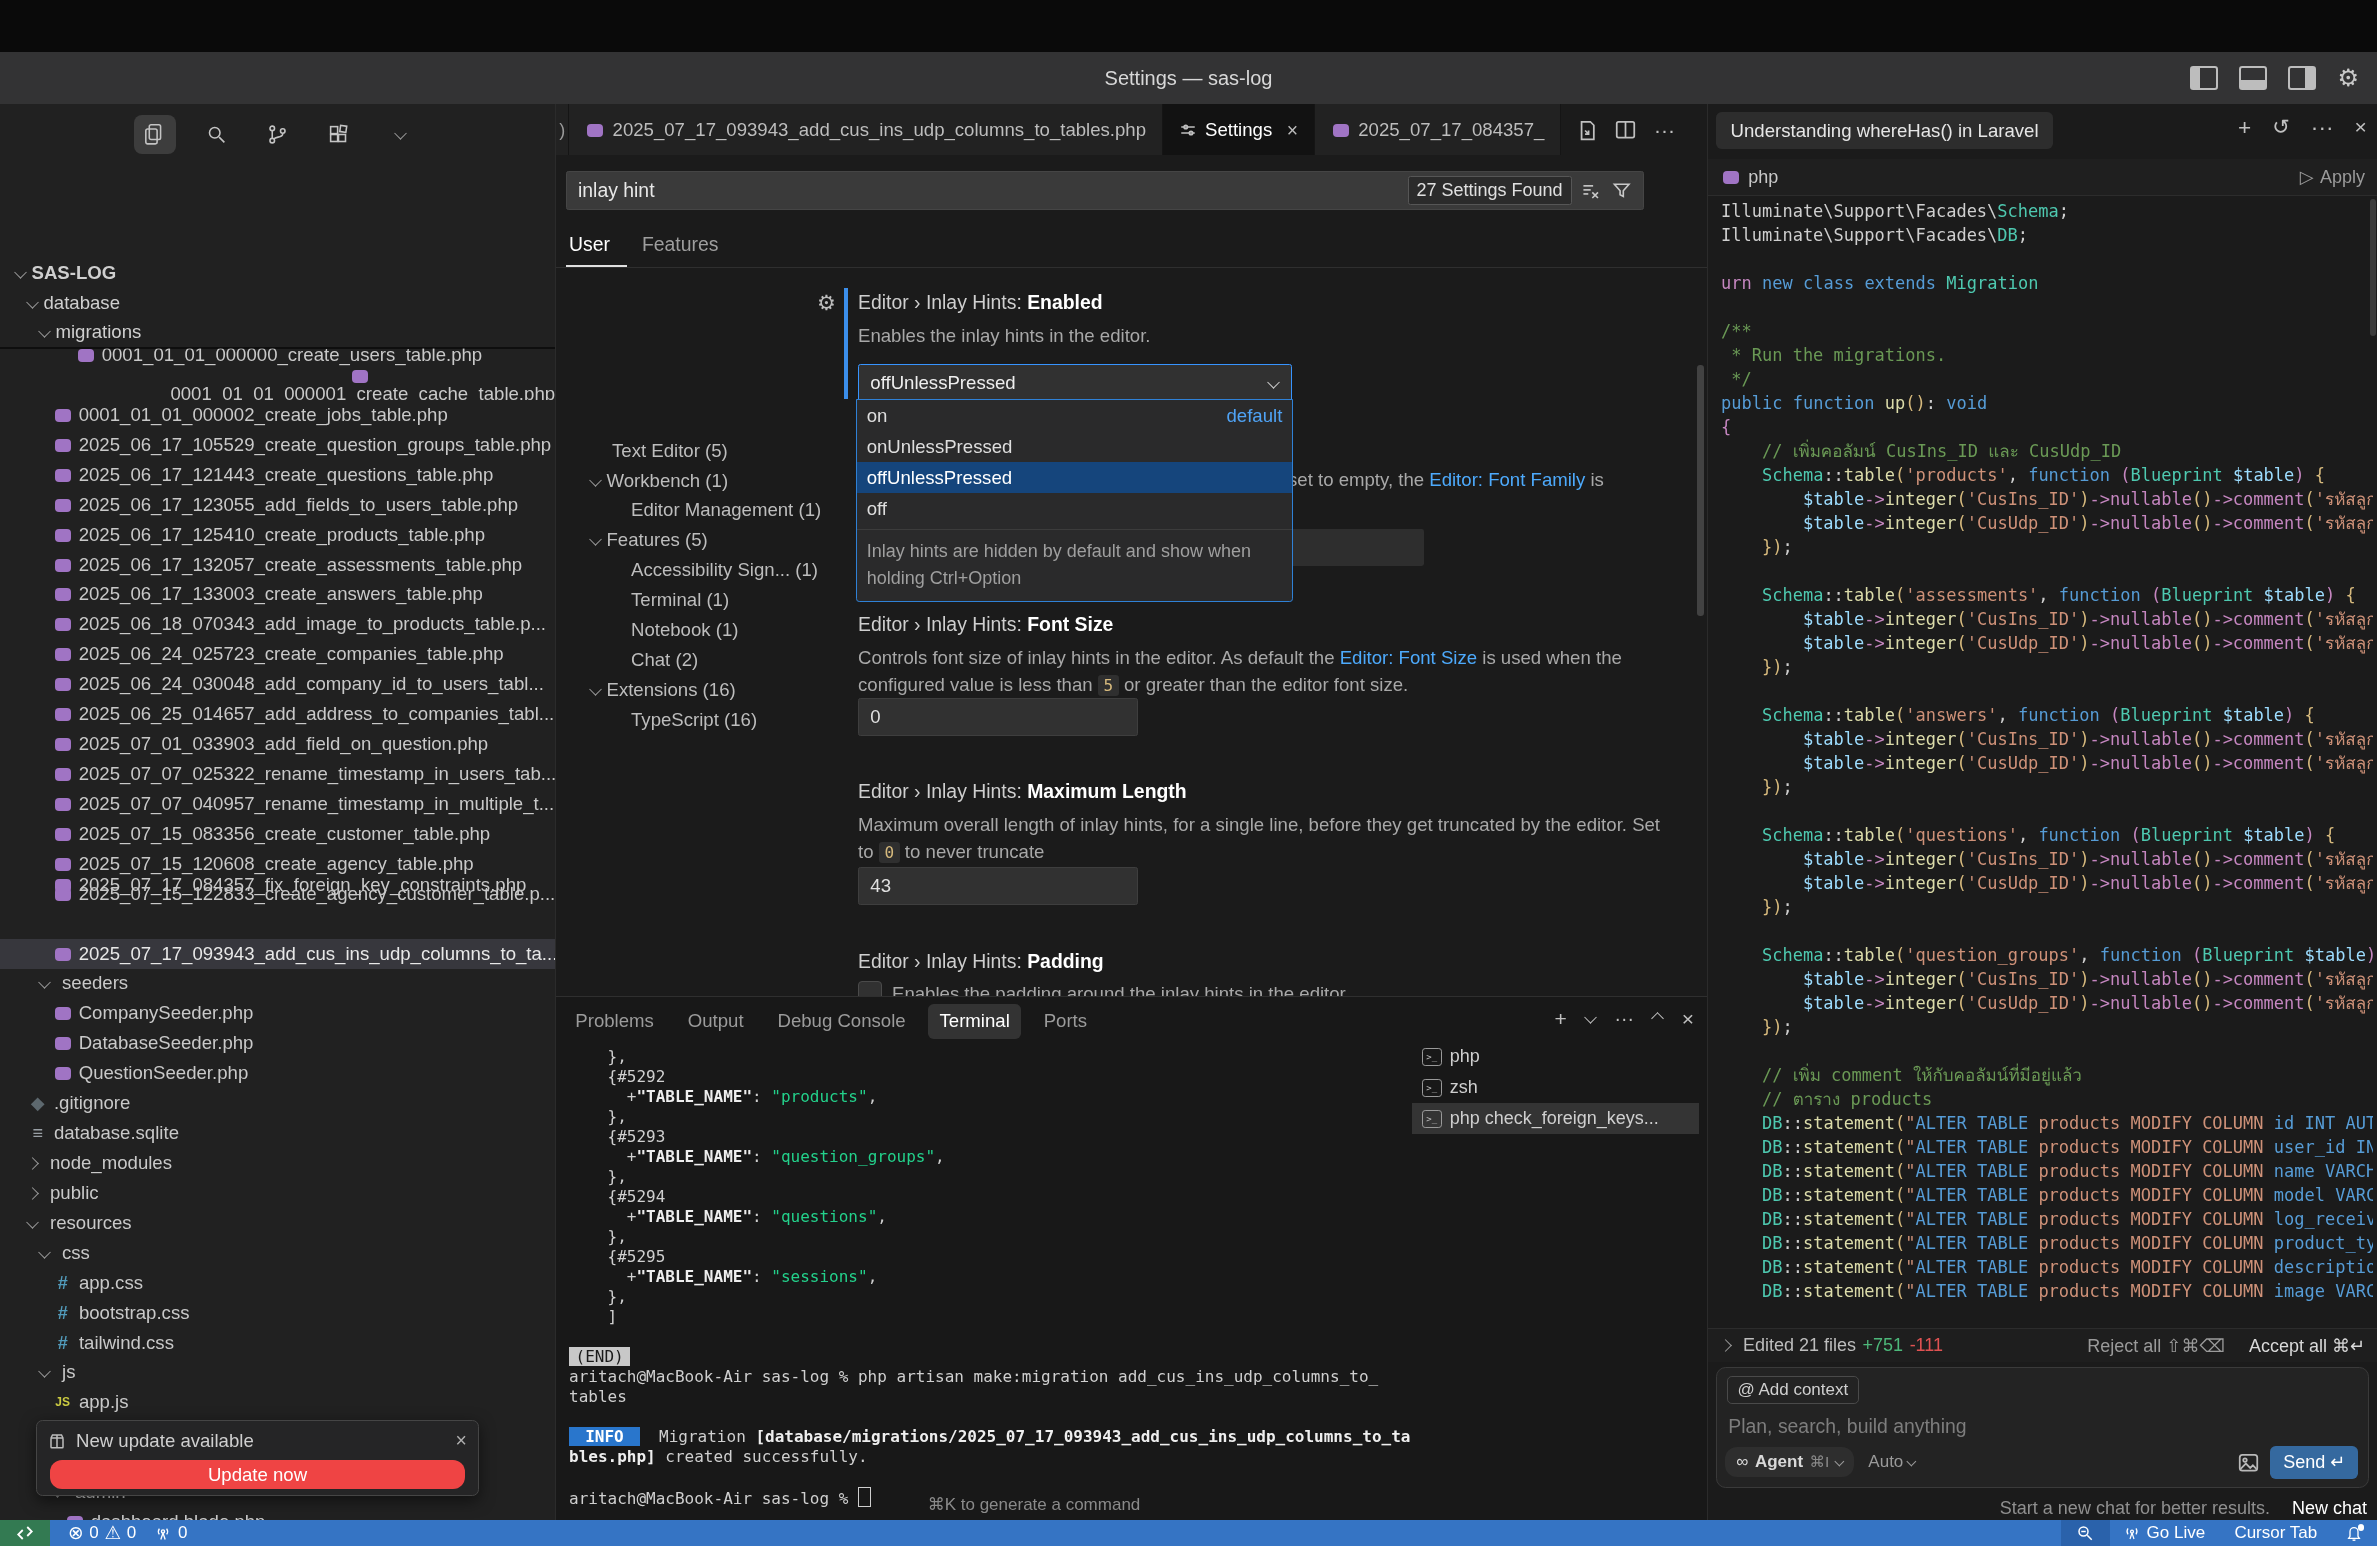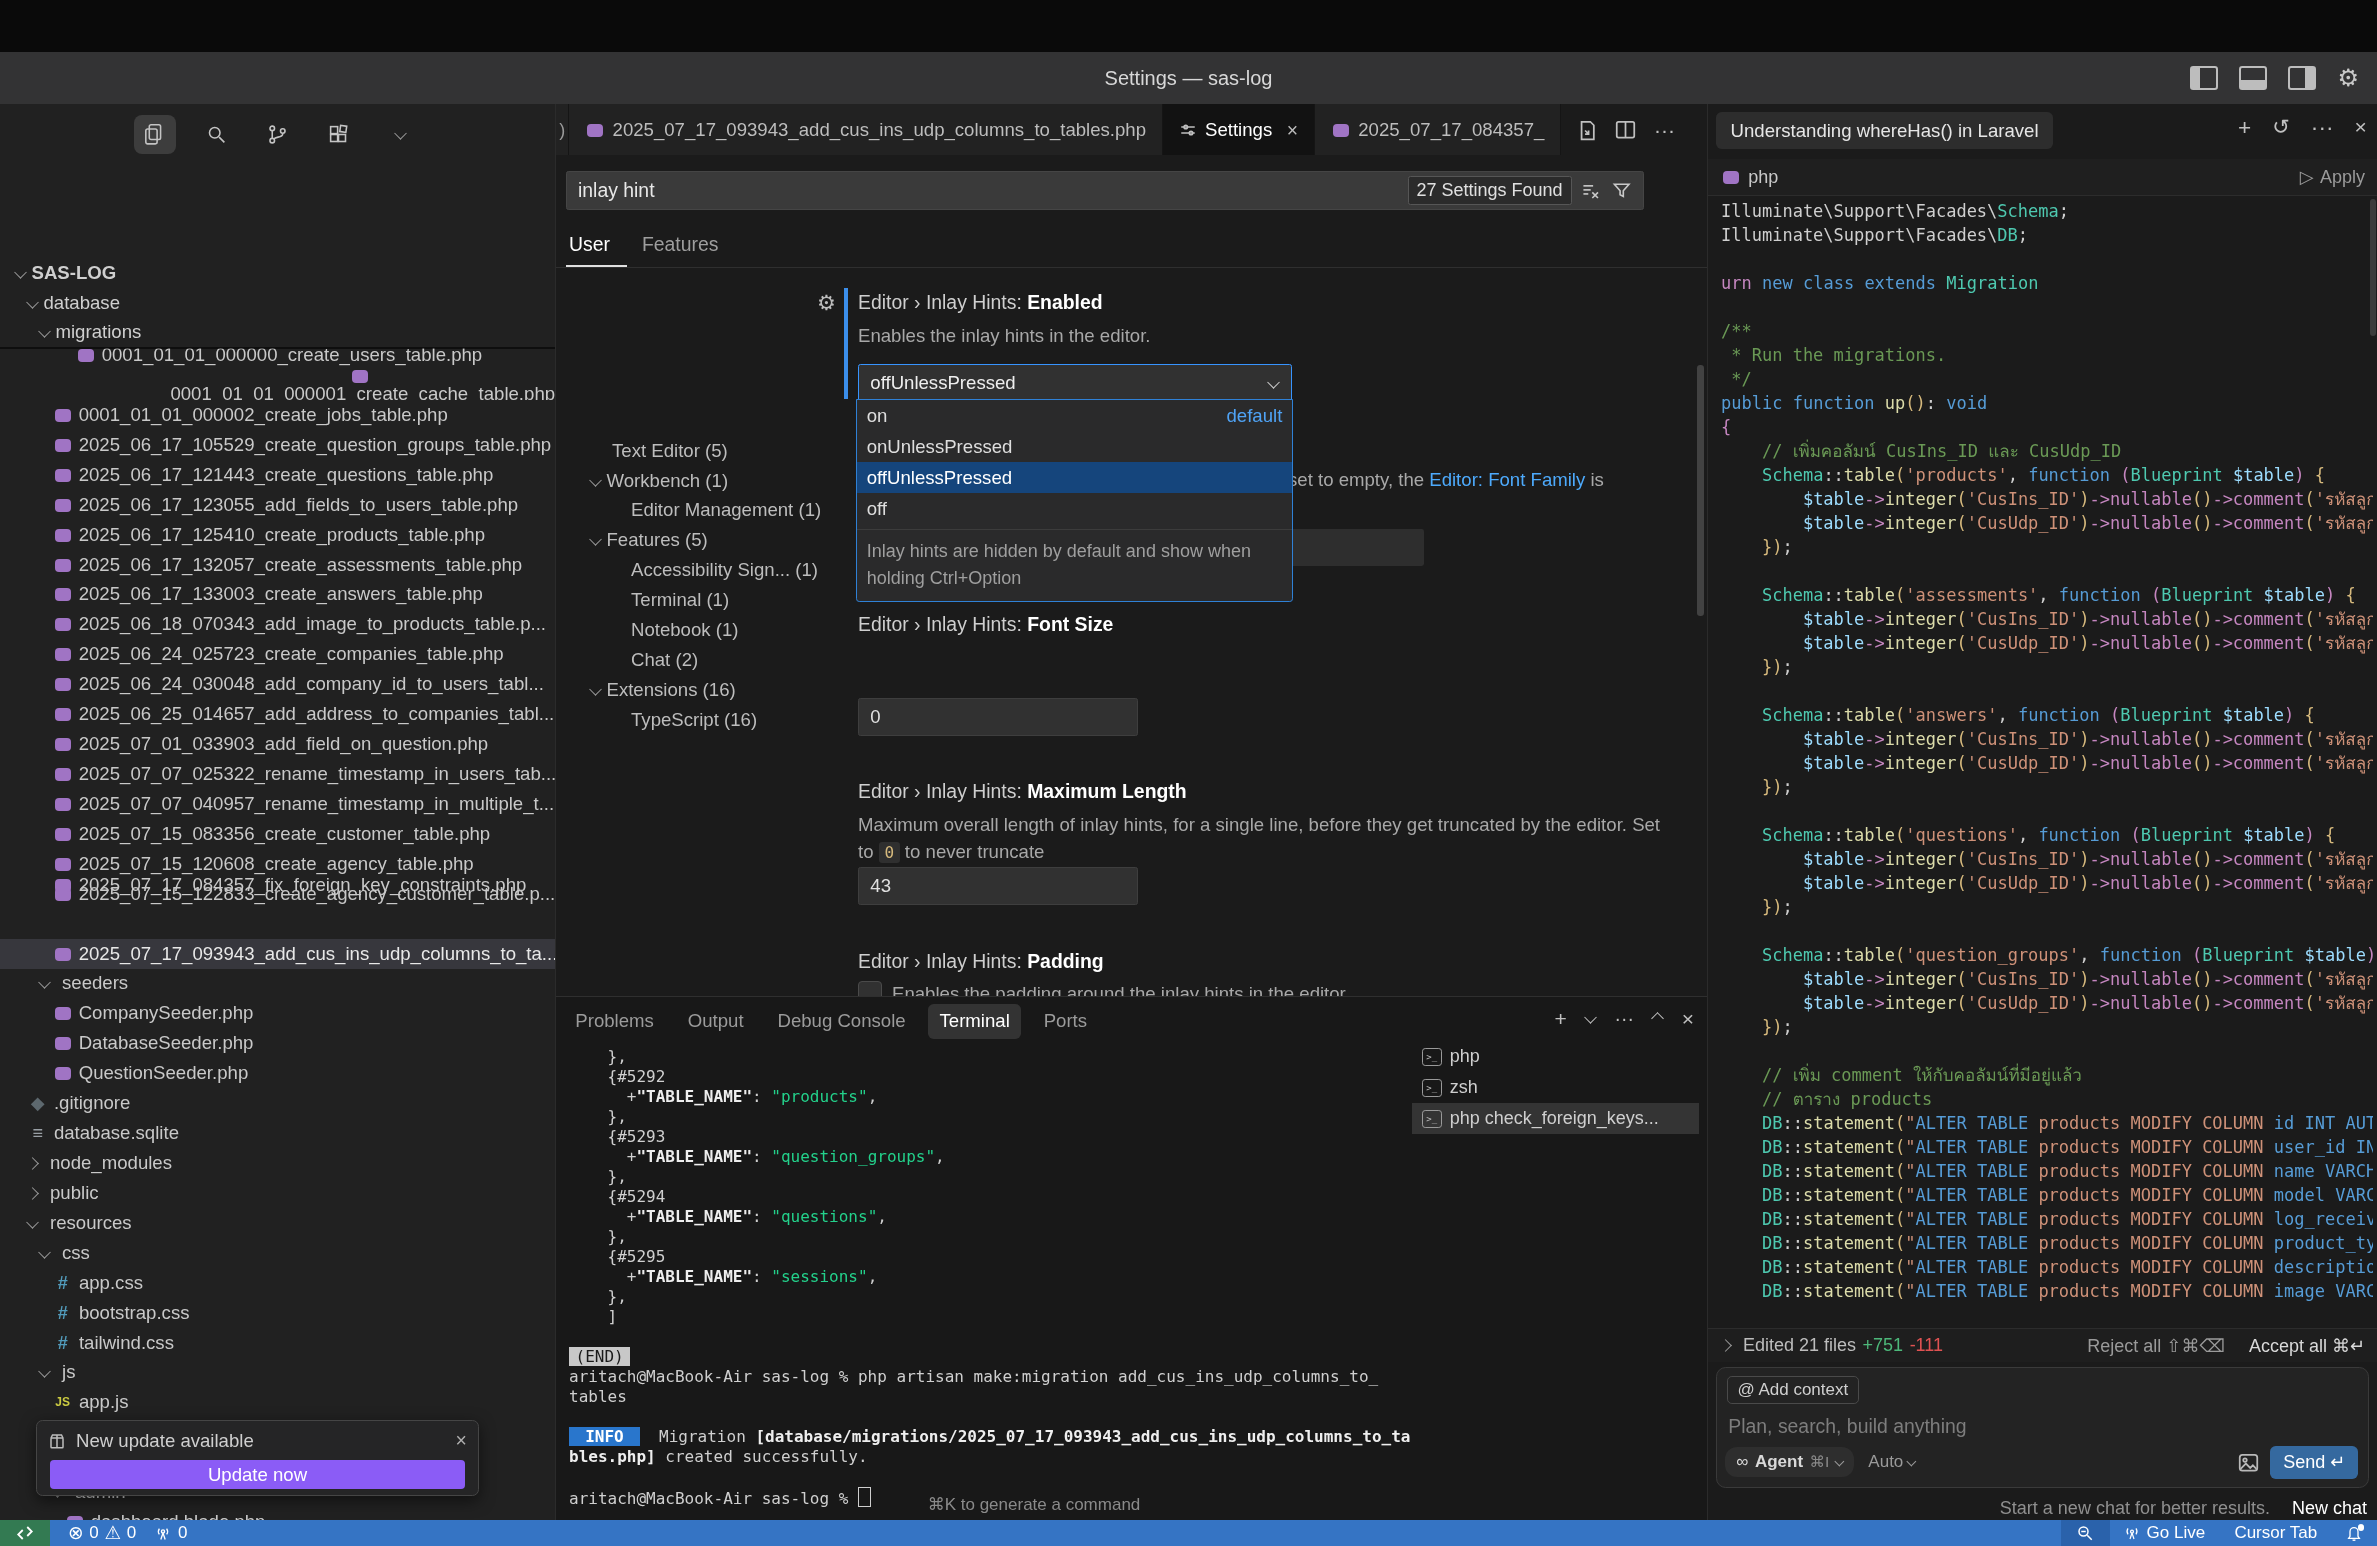--- a/index.html
+++ b/index.html
@@ -34,21 +34,21 @@
   .ic.gitic{color:#5d686e;font-size:18px;}
   .ic.dbic{color:#9aa0a6;font-size:18px;}
   .ic.hashic{color:#519aba;font-weight:bold;font-size:18px;}
   .ic.jsic{color:#cbcb41;font-weight:bold;font-size:12px;}
   .shead{position:absolute;left:0;width:555px;height:30px;display:flex;align-items:center;background:#212121;z-index:5;font-size:18.6px;color:#cfcfcf;}
   #stickydiv{position:absolute;left:0;top:243px;width:555px;height:1.6px;background:rgba(0,0,0,.55);z-index:6;}
   
   #toast{left:36px;top:1420px;width:441px;height:74px;background:#252526;border:0.8px solid #454545;border-radius:6.5px;z-index:20;box-shadow:0 4.9px 14.6px rgba(0,0,0,.5);}
   #toast-row{display:flex;align-items:center;gap:9.7px;padding:8px 11.3px 0 11.3px;font-size:18.6px;color:#cfcfcf;}
   #toast-close{margin-left:auto;color:#b0b0b0;font-size:19.4px;}
-  #update-btn{margin:8px 13px 0 13px;height:29px;background:#8b5cf6;border-radius:4px;display:flex;align-items:center;justify-content:center;color:#fff;font-size:18.6px;}
+  #update-btn{margin:8px 13px 0 13px;height:29px;background:#ef4444;border-radius:12px;display:flex;align-items:center;justify-content:center;color:#fff;font-size:18.6px;}
   
   #tabstrip{left:556px;top:104px;width:1151px;height:52px;background:#1b1b1b;display:flex;align-items:stretch;overflow:hidden;}
   .etab{display:flex;align-items:center;gap:8px;padding:0 16px;background:#222;border-right:0.8px solid #151515;font-size:18.6px;color:#bdbdbd;white-space:nowrap;}
   .etab.active{background:#121212;color:#fff;}
   .etab .close{margin-left:6.5px;color:#bbb;font-size:19.4px;}
   #tab-sliver{display:flex;align-items:center;padding:0 3.2px;background:#222;border-right:0.8px solid #151515;color:#9a9a9a;font-size:18px;}
   #tabstrip-actions{display:flex;align-items:center;gap:18px;padding:0 14.6px;color:#c0c0c0;margin-left:1.6px;}
   .slider-ic svg,.pagic svg,.splitic svg{stroke:#c0c0c0;fill:none;stroke-width:2;}
   
   #settings{left:556px;top:155px;width:1151px;height:841px;background:#1b1b1b;overflow:hidden;}
@@ -516,20 +516,23 @@
           <div class="opt">
             <span>off</span>
           </div>
         </div>
       <div id="opt-note">Inlay hints are hidden by default and show when holding Ctrl+Option</div>
     </div>
 
     <div class="abs set-title" style="left:302px;top:458px">
       <span>Editor › Inlay Hints: </span><b>Font Size</b>
     </div>
+    <div class="abs set-desc" style="left:302px;top:490px;width:817px;line-height:1.45">
+      <span>Controls font size of inlay hints in the editor. As default the </span><span class="lnk">Editor: Font Size</span><span> is used when the configured value is less than </span><span class="codeval">5</span><span> or greater than the editor font size.</span>
+    </div>
     <div class="inpt" style="left:302px;top:543px;width:267px;height:36px">
         <span>0</span>
       </div>
 
     <div class="abs set-title" style="left:302px;top:625px">
       <span>Editor › Inlay Hints: </span><b>Maximum Length</b>
     </div>
     <div class="abs set-desc" style="left:302px;top:657px;width:817px;line-height:1.45">
       <span>Maximum overall length of inlay hints, for a single line, before they get truncated by the editor. Set to </span><span class="codeval">0</span><span> to never truncate</span>
     </div>

